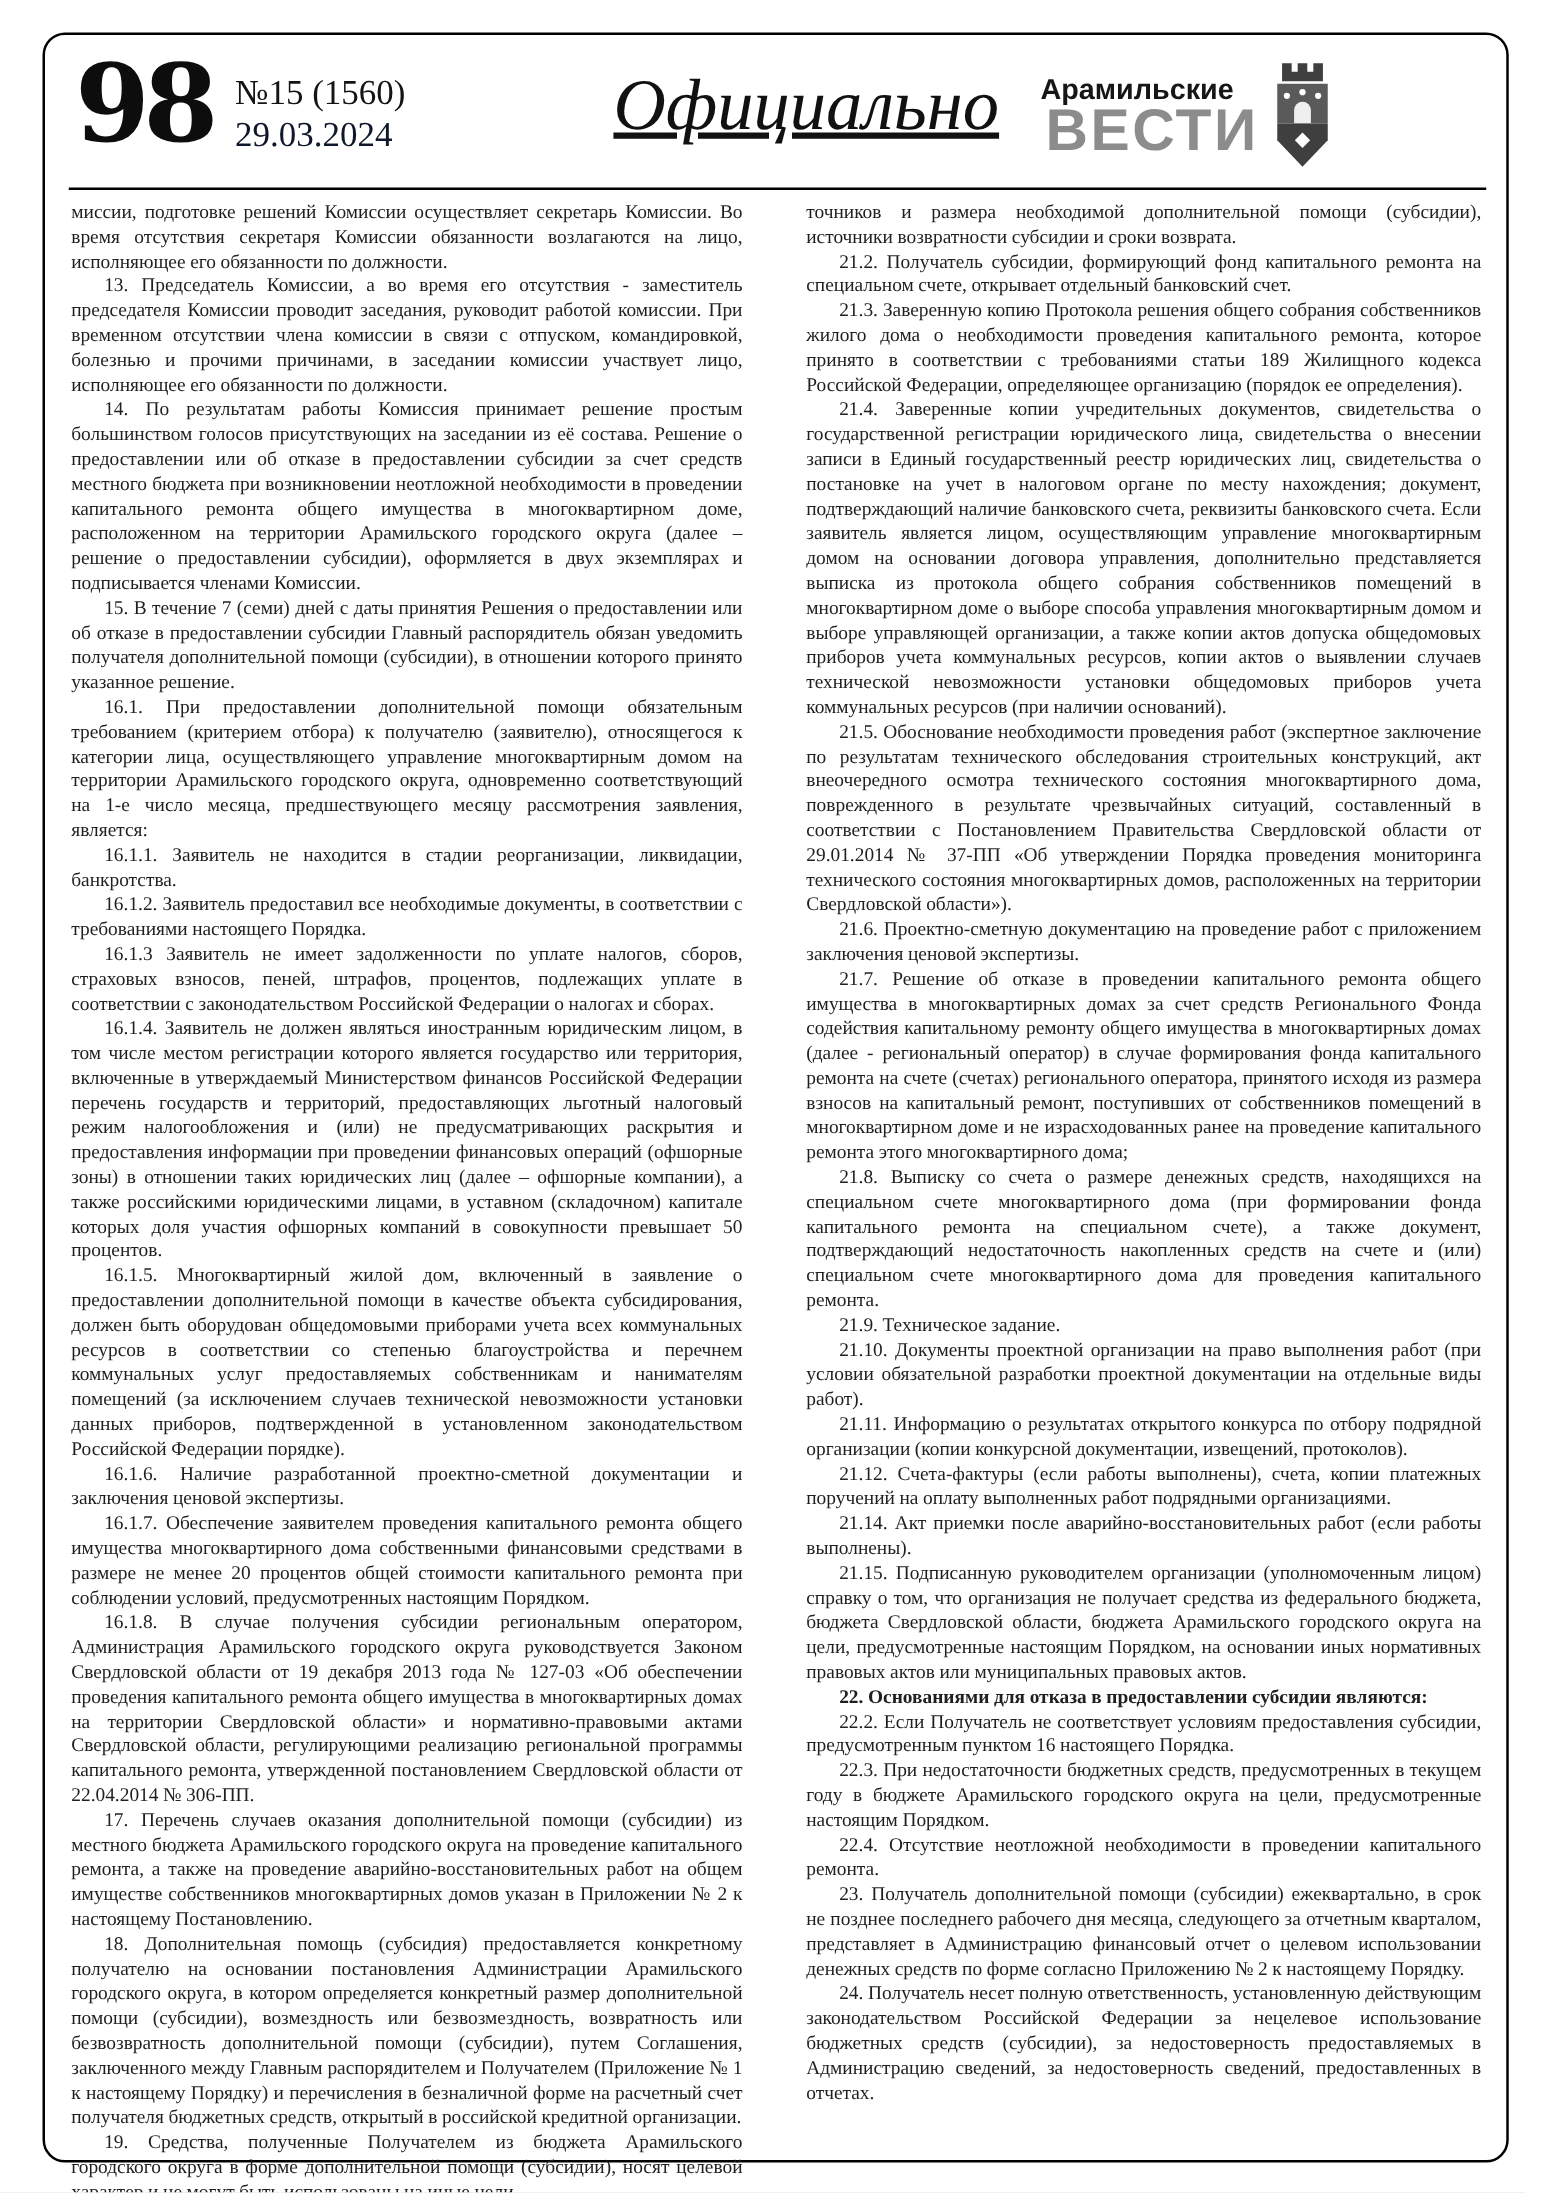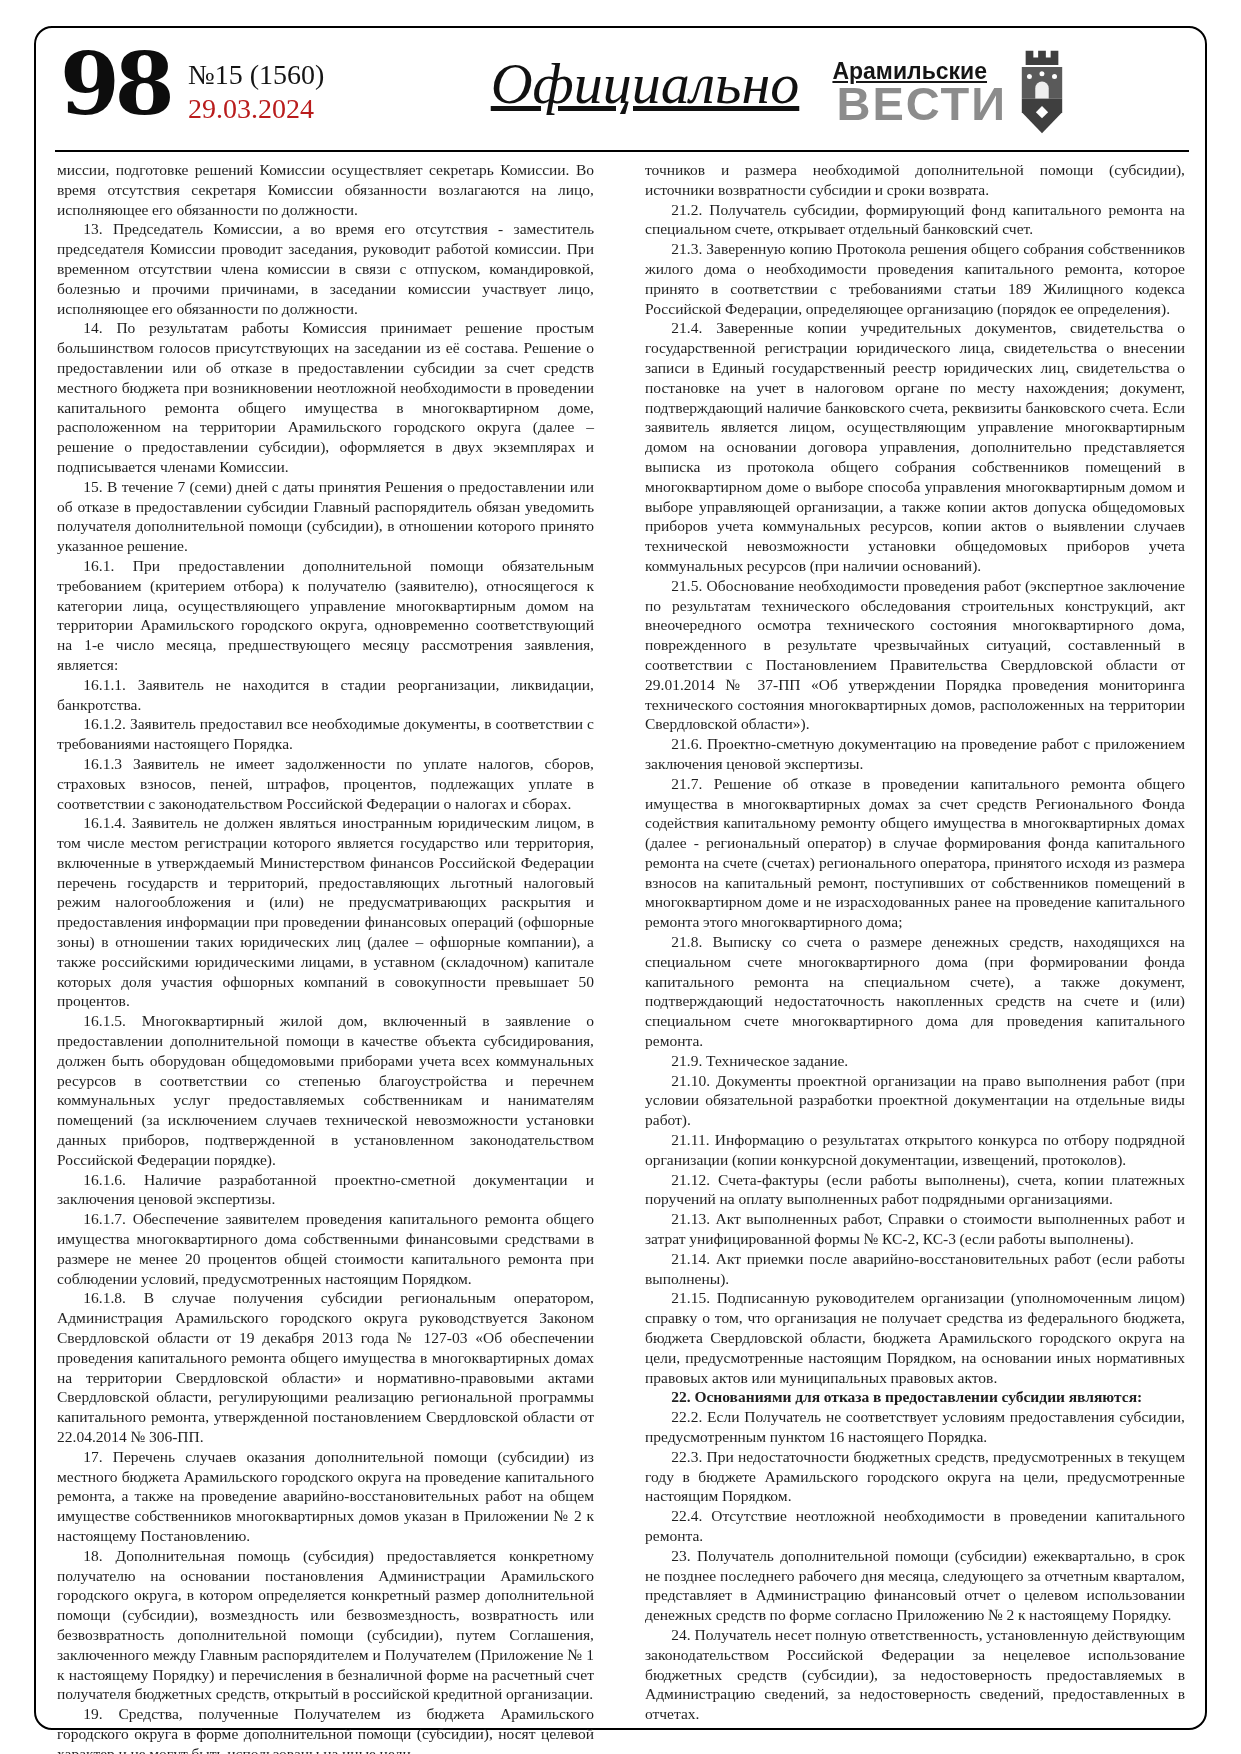--- a/index.html
+++ b/index.html
@@ -14,29 +14,29 @@
   }
   
   .header { position:absolute; top:44px; left:60px; right:56px; height:100px; }
   .pagenum {
     position:absolute; left:0; top:2px;
     font-family:"DejaVu Serif", serif; font-weight:bold;
     font-size:86px; line-height:76px; letter-spacing:-5px; color:#0d0d0d;
   }
   .issue { position:absolute; left:128px; top:14px; font-size:28px; line-height:34px; }
   .issue .num  { color:#141414; }
-  .issue .date { color:#b91c1c; }
+  .issue .date { color:#0f172a; }
   .section-title {
     position:absolute; left:585px; top:8px; transform:translateX(-50%);
     font-family:"Liberation Serif", serif; font-style:italic;
     font-size:58px; line-height:64px; color:#111; white-space:nowrap;text-decoration:underline;
   }
   .masthead { position:absolute; right:118px; top:4px; display:flex; align-items:center; gap:10px; }
   .m-text { text-align:center; font-family:"Liberation Sans", sans-serif; }
-  .m1 { font-weight:bold; font-size:23px; line-height:24px; color:#161616;text-decoration:underline; }
+  .m1 { font-weight:bold; font-size:23px; line-height:24px; color:#161616; }
   .m2 { font-weight:bold; font-size:47px; line-height:42px; color:#8c8c8c; letter-spacing:2px;margin-left:24px; }
   .rule { position:absolute; top:150px; left:55px; right:52px; height:2px; background:#000; }
   
   .cols { position:absolute; top:160px; left:57px; right:56px; bottom:28px; }
   .col {
     position:absolute; top:0; width:537px;
     font-size:15.5px; line-height:19.8px; text-align:justify;
     color:#1f1f1f;
     hyphens:auto; -webkit-hyphens:auto; word-spacing:-0.2px;
   }
@@ -104,21 +104,20 @@
         <p class="para">21.3. Заверенную копию Протокола решения общего собрания собственников жилого дома о необходимости проведения капитального ремонта, которое принято в соответствии с требованиями статьи 189 Жилищного кодекса Российской Федерации, определяющее организацию (порядок ее определения).</p>
         <p class="para">21.4. Заверенные копии учредительных документов, свидетельства о государственной регистрации юридического лица, свидетельства о внесении записи в Единый государственный реестр юридических лиц, свидетельства о постановке на учет в налоговом органе по месту нахождения; документ, подтверждающий наличие банковского счета, реквизиты банковского счета. Если заявитель является лицом, осуществляющим управление многоквартирным домом на основании договора управления, дополнительно представляется выписка из протокола общего собрания собственников помещений в многоквартирном доме о выборе способа управления многоквартирным домом и выборе управляющей организации, а также копии актов допуска общедомовых приборов учета коммунальных ресурсов, копии актов о выявлении случаев технической невозможности установки общедомовых приборов учета коммунальных ресурсов (при наличии оснований).</p>
         <p class="para">21.5. Обоснование необходимости проведения работ (экспертное заключение по результатам технического обследования строительных конструкций, акт внеочередного осмотра технического состояния многоквартирного дома, поврежденного в результате чрезвычайных ситуаций, составленный в соответствии с Постановлением Правительства Свердловской области от 29.01.2014 № 37-ПП «Об утверждении Порядка проведения мониторинга технического состояния многоквартирных домов, расположенных на территории Свердловской области»).</p>
         <p class="para">21.6. Проектно-сметную документацию на проведение работ с приложением заключения ценовой экспертизы.</p>
         <p class="para">21.7. Решение об отказе в проведении капитального ремонта общего имущества в многоквартирных домах за счет средств Регионального Фонда содействия капитальному ремонту общего имущества в многоквартирных домах (далее - региональный оператор) в случае формирования фонда капитального ремонта на счете (счетах) регионального оператора, принятого исходя из размера взносов на капитальный ремонт, поступивших от собственников помещений в многоквартирном доме и не израсходованных ранее на проведение капитального ремонта этого многоквартирного дома;</p>
         <p class="para">21.8. Выписку со счета о размере денежных средств, находящихся на специальном счете многоквартирного дома (при формировании фонда капитального ремонта на специальном счете), а также документ, подтверждающий недостаточность накопленных средств на счете и (или) специальном счете многоквартирного дома для проведения капитального ремонта.</p>
         <p class="para">21.9. Техническое задание.</p>
         <p class="para">21.10. Документы проектной организации на право выполнения работ (при условии обязательной разработки проектной документации на отдельные виды работ).</p>
         <p class="para">21.11. Информацию о результатах открытого конкурса по отбору подрядной организации (копии конкурсной документации, извещений, протоколов).</p>
         <p class="para">21.12. Счета-фактуры (если работы выполнены), счета, копии платежных поручений на оплату выполненных работ подрядными организациями.</p>
-        <p class="para">21.13. Акт выполненных работ, Справки о стоимости выполненных работ и затрат унифицированной формы № КС-2, КС-3 (если работы выполнены).</p>
         <p class="para">21.14. Акт приемки после аварийно-восстановительных работ (если работы выполнены).</p>
         <p class="para">21.15. Подписанную руководителем организации (уполномоченным лицом) справку о том, что организация не получает средства из федерального бюджета, бюджета Свердловской области, бюджета Арамильского городского округа на цели, предусмотренные настоящим Порядком, на основании иных нормативных правовых актов или муниципальных правовых актов.</p>
         <p class="para bold">22. Основаниями для отказа в предоставлении субсидии являются:</p>
         <p class="para">22.2. Если Получатель не соответствует условиям предоставления субсидии, предусмотренным пунктом 16 настоящего Порядка.</p>
         <p class="para">22.3. При недостаточности бюджетных средств, предусмотренных в текущем году в бюджете Арамильского городского округа на цели, предусмотренные настоящим Порядком.</p>
         <p class="para">22.4. Отсутствие неотложной необходимости в проведении капитального ремонта.</p>
         <p class="para">23. Получатель дополнительной помощи (субсидии) ежеквартально, в срок не позднее последнего рабочего дня месяца, следующего за отчетным кварталом, представляет в Администрацию финансовый отчет о целевом использовании денежных средств по форме согласно Приложению № 2 к настоящему Порядку.</p>
         <p class="para">24. Получатель несет полную ответственность, установленную действующим законодательством Российской Федерации за нецелевое использование бюджетных средств (субсидии), за недостоверность предоставляемых в Администрацию сведений, за недостоверность сведений, предоставленных в отчетах.</p>
       </div>
   </main>

